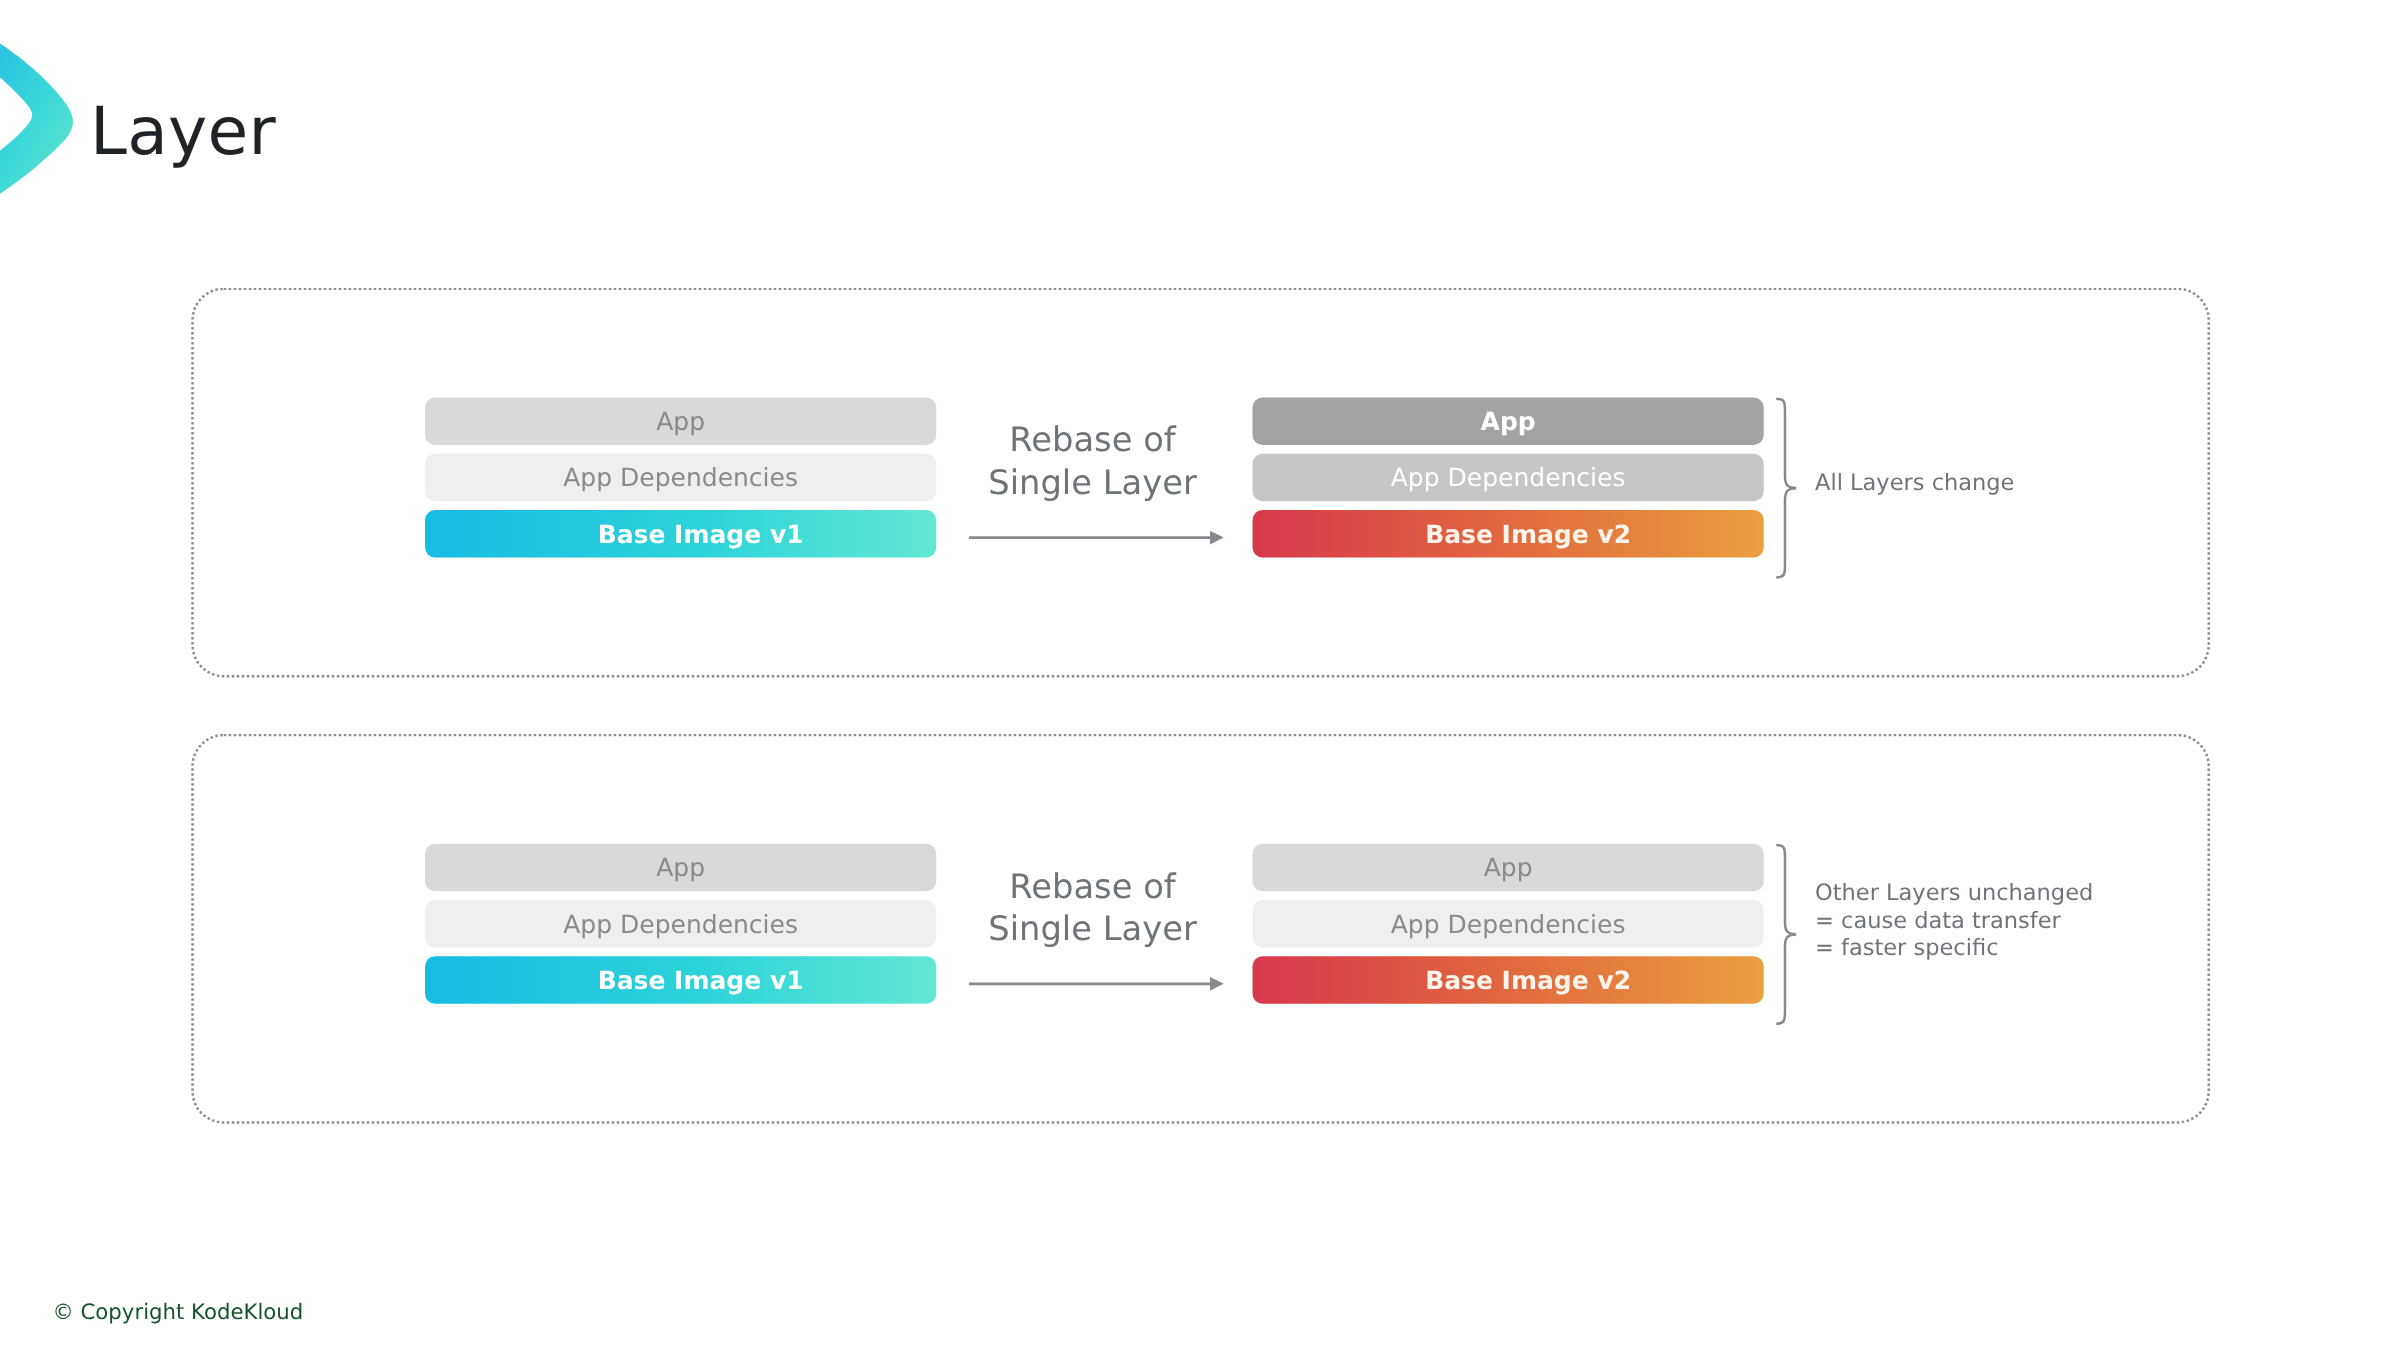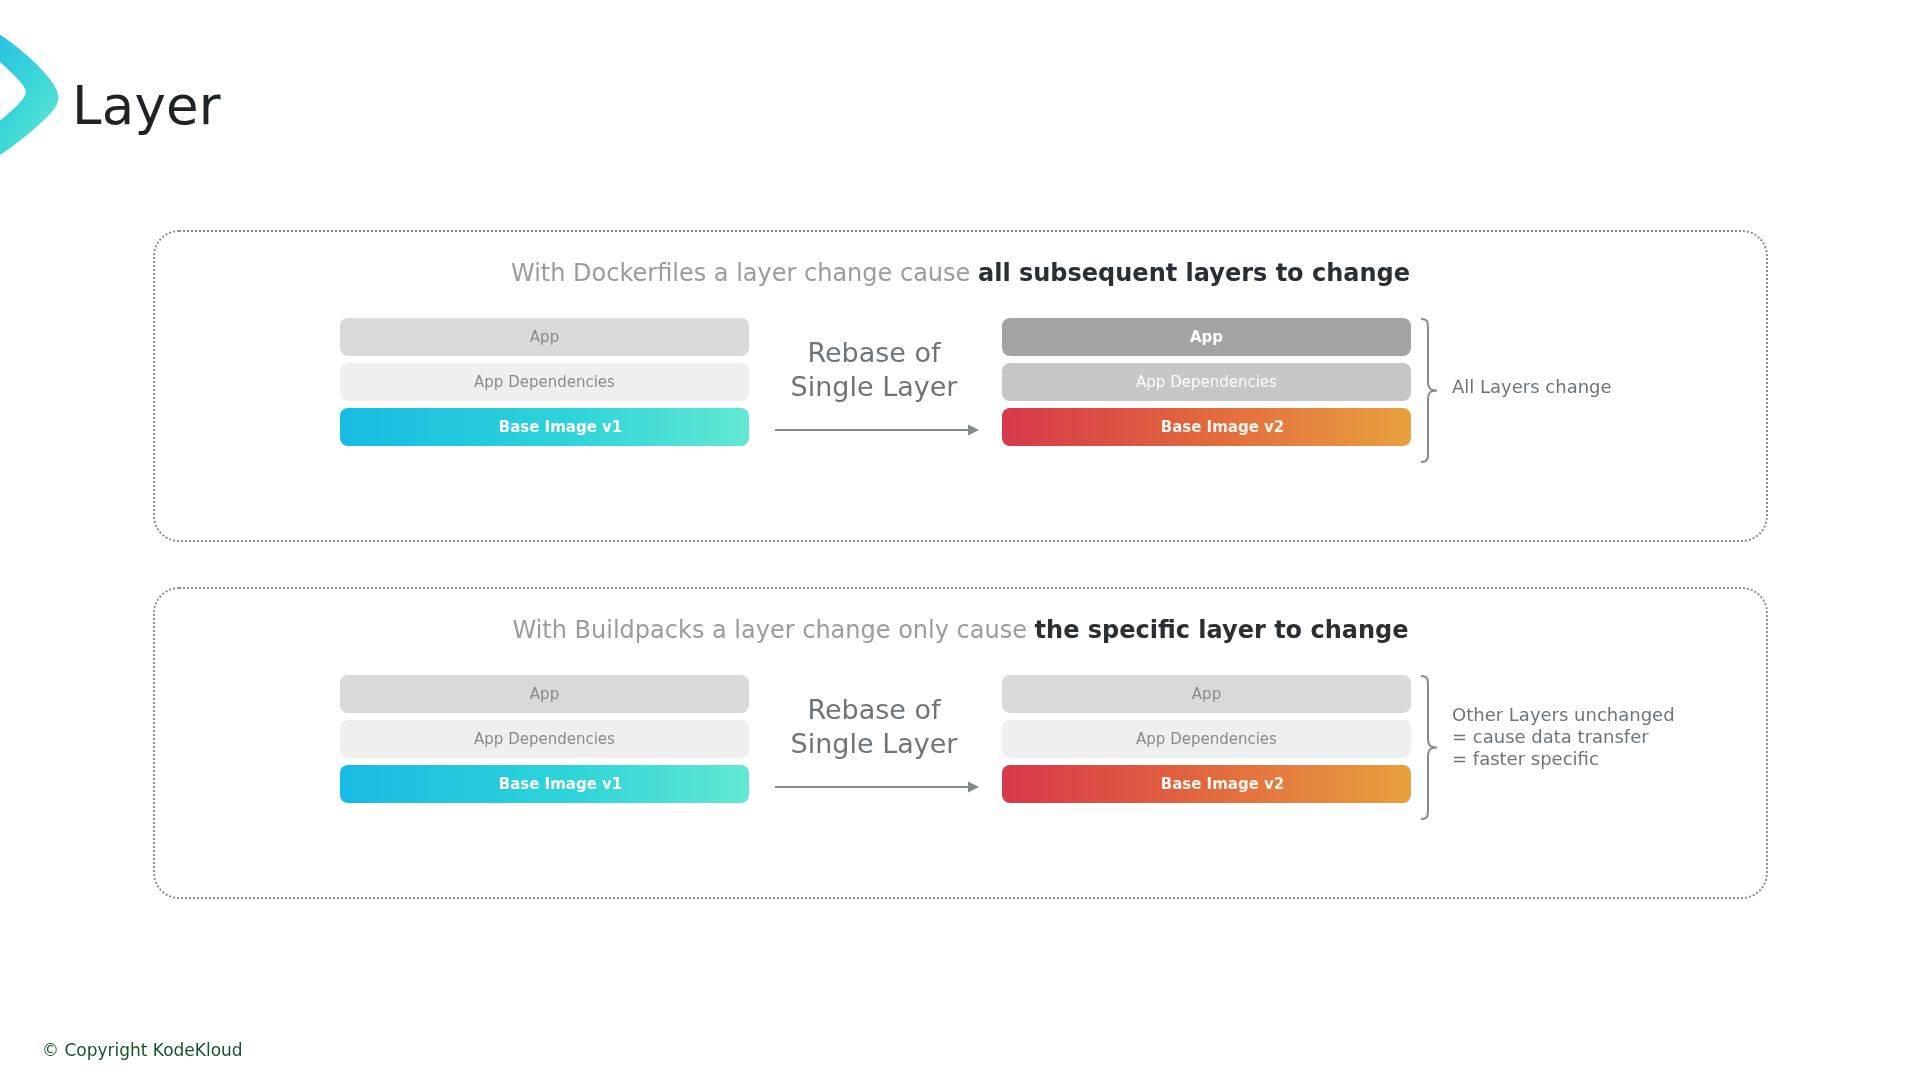--- a/index.html
+++ b/index.html
@@ -75,21 +75,21 @@
   .stack-right { left: 847px; }
   .panel-1 .stack { top: 86px; }
   .panel-2 .stack { top: 86px; }
 
   .layer {
     height: 38px;
     border-radius: 8px;
     display: flex;
     align-items: center;
     justify-content: center;
-    font-size: 15px;
+    font-size: 20px;
     margin-bottom: 7px;
     white-space: nowrap;
   }
   .layer:last-child { margin-bottom: 0; padding-left: 32px; }
 
   
   .layer.app-light      { background: #d9d9d9; color: #8a8a8a; font-weight: 400; }
   .layer.deps-light     { background: #efefef; color: #8a8a8a; font-weight: 400; }
   .layer.app-dark       { background: #a3a3a3; color: #ffffff; font-weight: 600; }
   .layer.deps-dark      { background: #c6c6c6; color: #ffffff; font-weight: 400; }
@@ -160,24 +160,20 @@
         </linearGradient>
       </defs>
       <path d="M -10 4 C 16 14, 52 44, 66 64 C 76 78, 74 86, 62 98 C 44 116, 14 140, -10 150 L -10 120 C 6 110, 28 92, 36 82 C 41 76, 41 72, 36 66 C 26 54, 4 34, -10 26 Z" fill="url(#logoGrad)"></path>
     </svg>
   </div>
 
   <h1 class="slide-title">Layer</h1>
 
   <section class="panel panel-1">
 
-    <div class="panel-heading">
-      <span class="heading-light">With Dockerfiles a layer change cause</span>
-      <span class="heading-bold">all subsequent layers to change</span>
-    </div>
 
     <div class="stack stack-left">
       <div class="layer app-light">App</div>
       <div class="layer deps-light">App Dependencies</div>
       <div class="layer base-cyan">Base Image v1</div>
     </div>
 
     <div class="rebase-label">
       <div>Rebase of</div>
       <div>Single Layer</div>
@@ -202,24 +198,20 @@
       </svg>
     </div>
 
     <div class="annotation">
       <div>All Layers change</div>
     </div>
   </section>
 
   <section class="panel panel-2">
 
-    <div class="panel-heading">
-      <span class="heading-light">With Buildpacks a layer change only cause</span>
-      <span class="heading-bold">the specific layer to change</span>
-    </div>
 
     <div class="stack stack-left">
       <div class="layer app-light">App</div>
       <div class="layer deps-light">App Dependencies</div>
       <div class="layer base-cyan">Base Image v1</div>
     </div>
 
     <div class="rebase-label">
       <div>Rebase of</div>
       <div>Single Layer</div>

